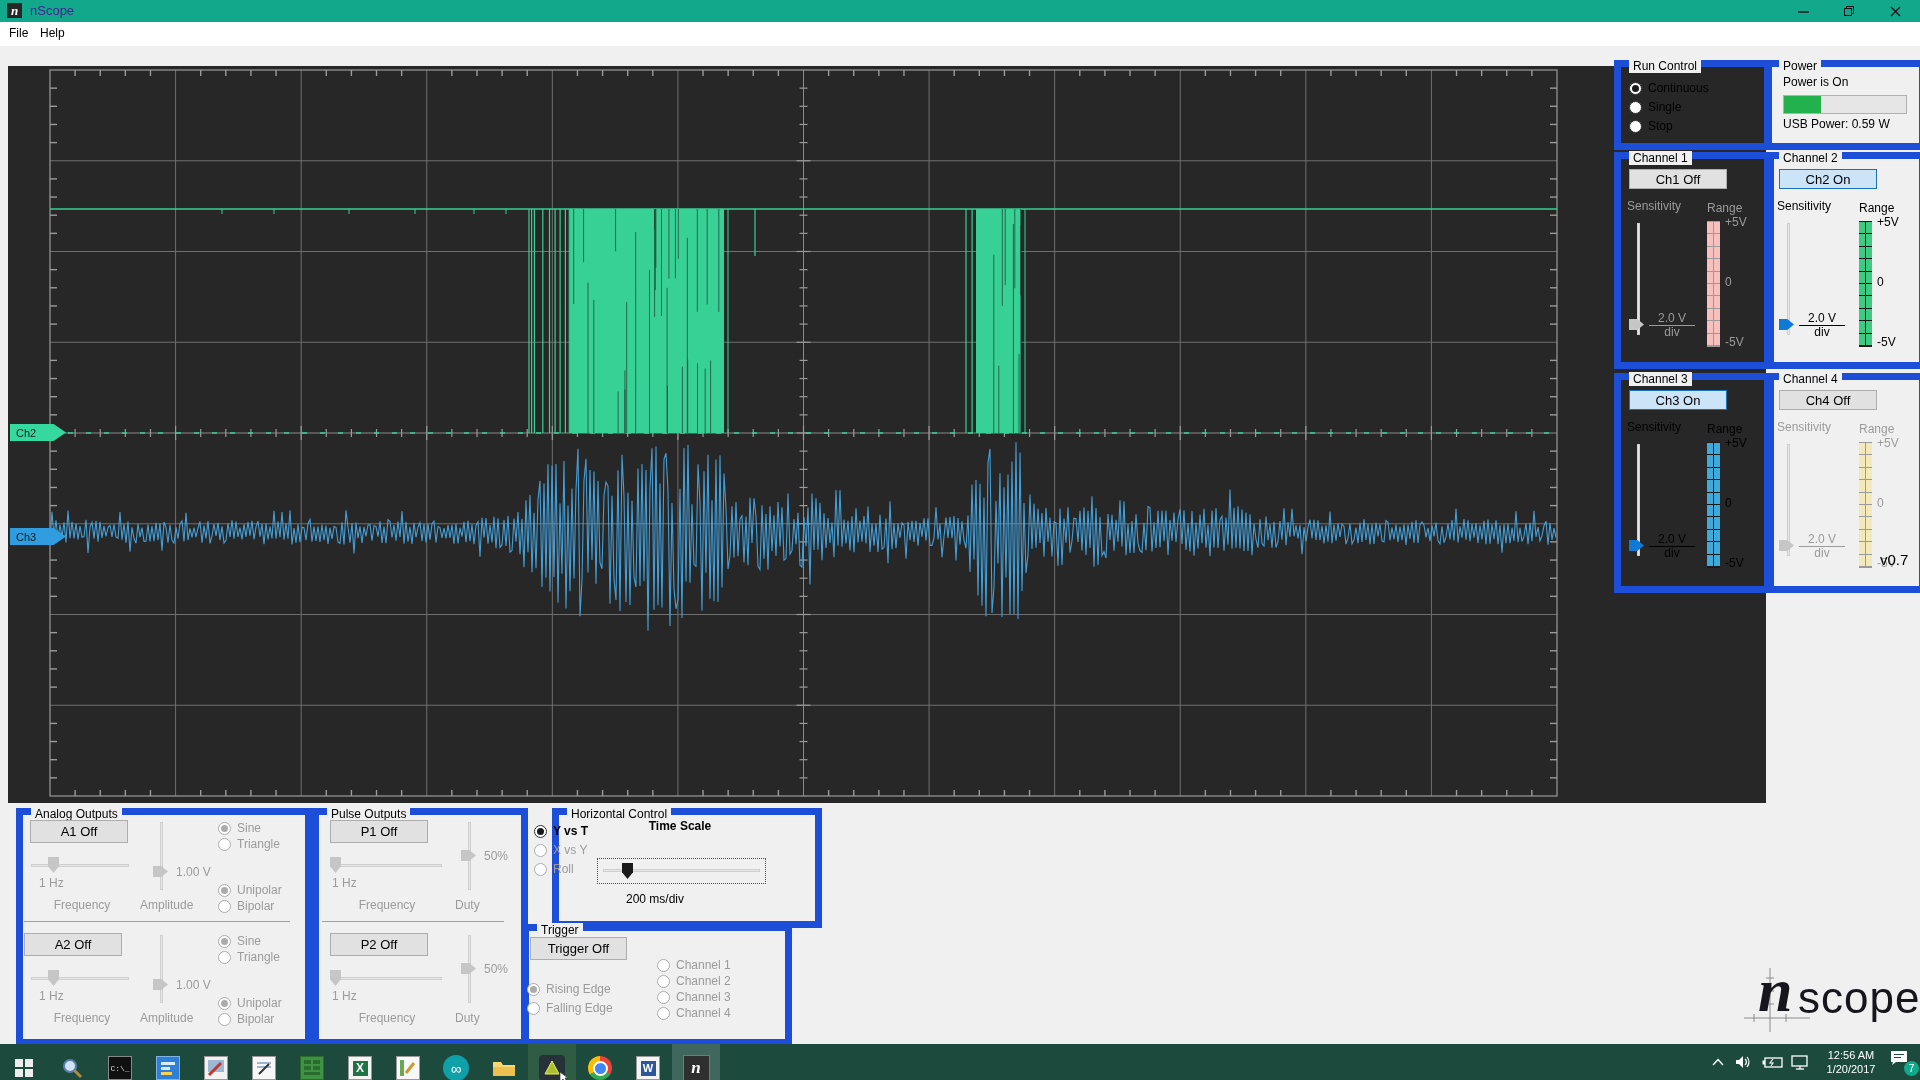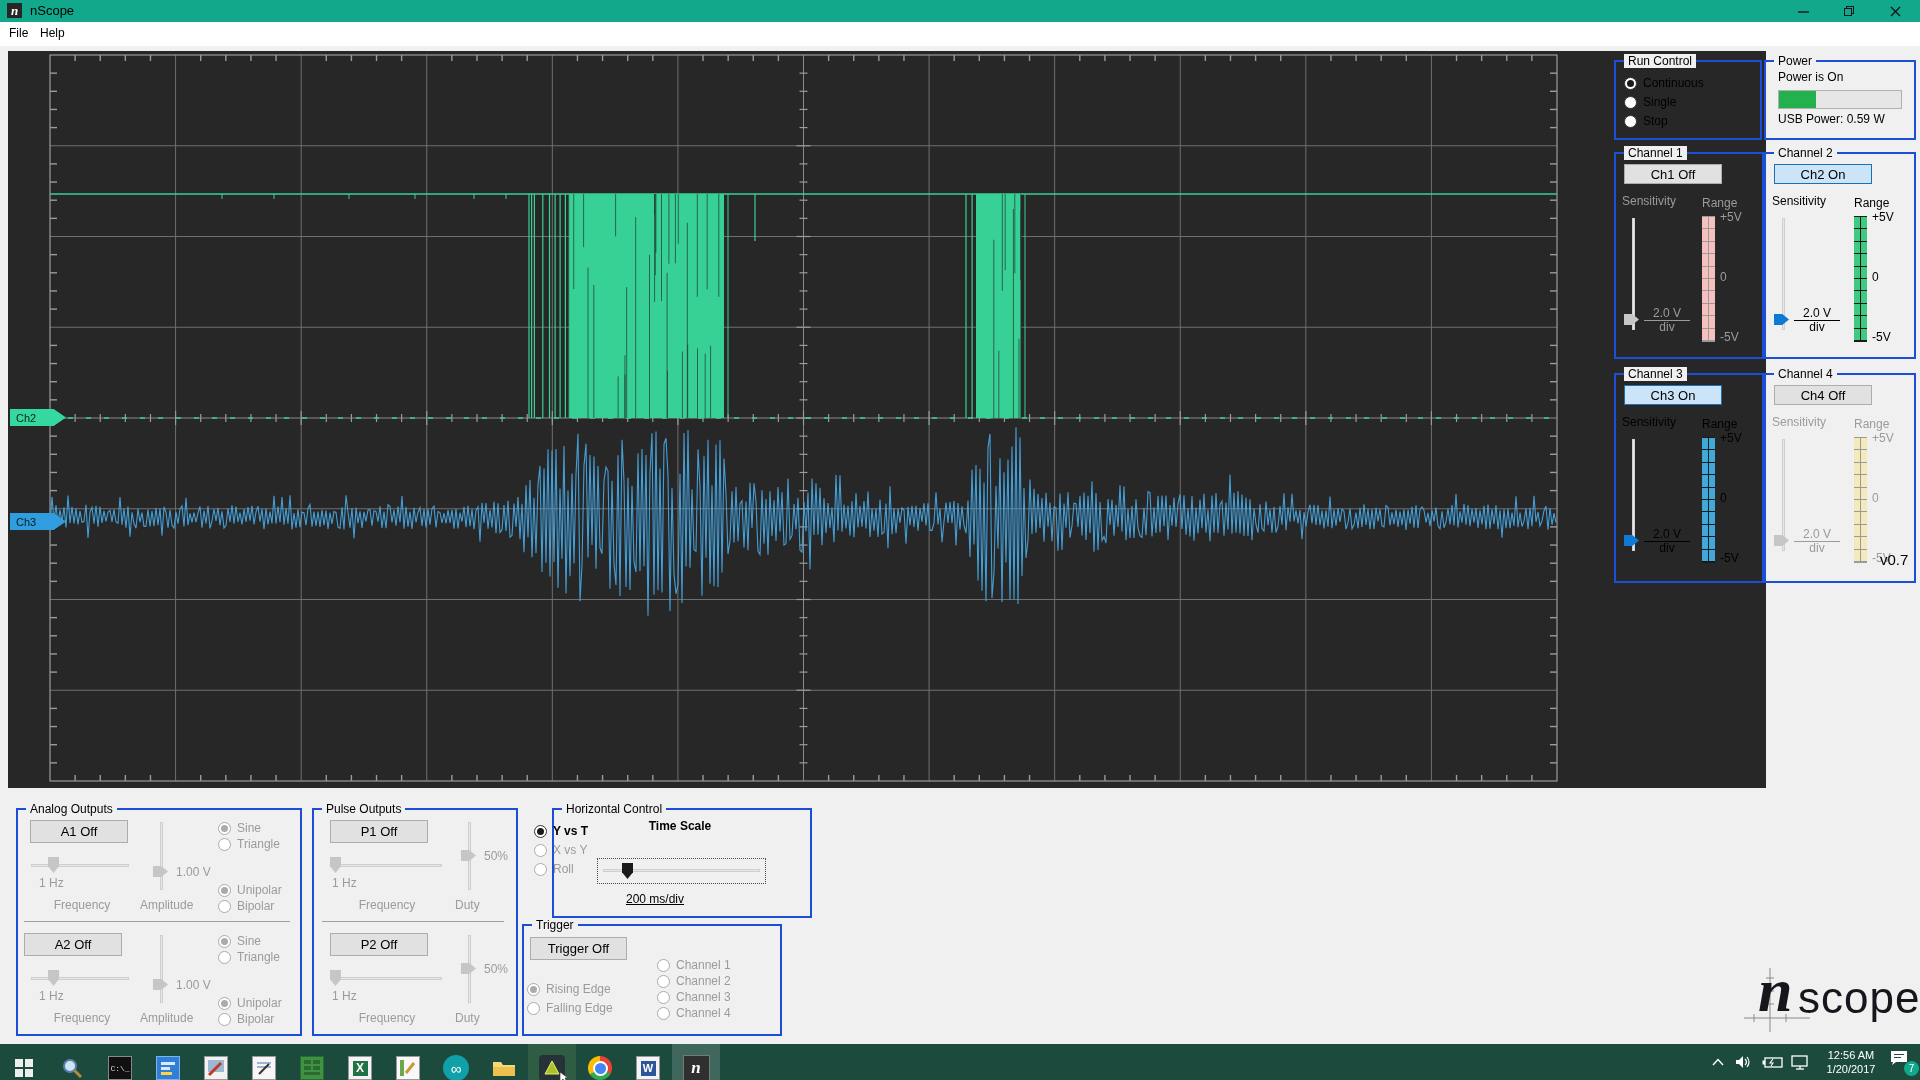--- a/index.html
+++ b/index.html
@@ -5,30 +5,30 @@
   html,body{margin:0;padding:0;width:1920px;height:1080px;overflow:hidden;
     font-family:"Liberation Sans",sans-serif;background:#f0f0f0;-webkit-font-smoothing:antialiased;}
   .abs{position:absolute;}
   .lbl{font-size:12px;color:#000;white-space:nowrap;}
   .dis{color:#9b9b9b;}
   
   #titlebar{left:0;top:0;width:1920px;height:22px;background:#12a88b;}
   #title-icon{left:7px;top:3px;width:15px;height:15px;background:#262626;color:#fff;
     font-family:"Liberation Serif",serif;font-style:italic;font-weight:bold;font-size:13px;
     display:flex;align-items:center;justify-content:center;}
-  #title-text{left:30px;top:3px;font-size:13px;color:#000000;}
+  #title-text{left:30px;top:3px;font-size:13px;color:#4c1d95;}
   .winbtn{top:0;width:45px;height:22px;display:flex;align-items:center;justify-content:center;color:#14141d;font-size:13px;}
   #menubar{left:0;top:22px;width:1920px;height:24px;background:#ffffff;}
   .menu-item{top:4px;font-size:12px;color:#000;}
   
-  #scope{left:8px;top:51px;width:1758px;height:737px;background:#272727;}
+  #scope{left:8px;top:66px;width:1758px;height:737px;background:#272727;}
   .chtag{height:17px;display:flex;align-items:center;padding:0 10px 0 6px;font-size:11px;color:#0a2018;
     clip-path:polygon(0 0,78% 0,100% 50%,78% 100%,0 100%);}
   
-  .group{position:absolute;border:2px solid #1d4ed8;text-decoration:underline;}
+  .group{position:absolute;border:7px solid #1d4ed8;text-decoration:underline;}
   .glabel{position:absolute;top:-8px;left:8px;background:#f0f0f0;padding:0 4px;font-size:12px;color:#000;white-space:nowrap;}
   .btn{position:absolute;background:#e1e1e1;border:1px solid #adadad;font-size:13px;color:#000;
     display:flex;align-items:center;justify-content:center;box-sizing:border-box;}
   .btn.on{background:#cce4f7;border-color:#1a6fb5;}
   .row{display:flex;align-items:center;gap:6px;}
   .radio{width:13px;height:13px;border-radius:50%;border:1px solid #333;background:#fff;position:relative;flex:0 0 auto;box-sizing:border-box;}
   .radio.sel::after{content:'';position:absolute;inset:2px;border-radius:50%;background:#1a1a1a;}
   .radio.rdis{border-color:#ababab;}
   .radio.rdis.sel::after{background:#ababab;}
   
@@ -636,21 +636,21 @@
   </div>
 <div class="abs row" style="left:534px;top:862px;">
     <span class="radio rdis"></span>
     <span class="lbl dis">Roll</span>
   </div>
 <div class="abs lbl" style="left:620px;top:819px;width:120px;text-align:center;font-weight:bold;">Time Scale</div>
 <div class="abs" style="left:597px;top:858px;width:169px;height:26px;border:1px dotted #4a4a4a;box-sizing:border-box;">
   <div class="htrack" style="left:5px;top:10px;width:157px;"></div>
   <div class="hdl-d h-black" style="left:24px;top:4px;"></div>
 </div>
-<div class="abs lbl" style="left:600px;top:892px;width:110px;text-align:center;text-decoration:underline;">200 ms/div</div>
+<div class="abs lbl" style="left:600px;top:892px;width:110px;text-align:center;">200 ms/div</div>
 
 <div class="group" style="left:522px;top:924px;width:256px;height:108px;">
   <span class="glabel">Trigger</span>
 </div>
 <div class="btn" style="left:530px;top:937px;width:97px;height:23px;">Trigger Off</div>
 <div class="abs row" style="left:527px;top:982px;">
     <span class="radio rdis sel"></span>
     <span class="lbl dis">Rising Edge</span>
   </div>
 <div class="abs row" style="left:527px;top:1001px;">

